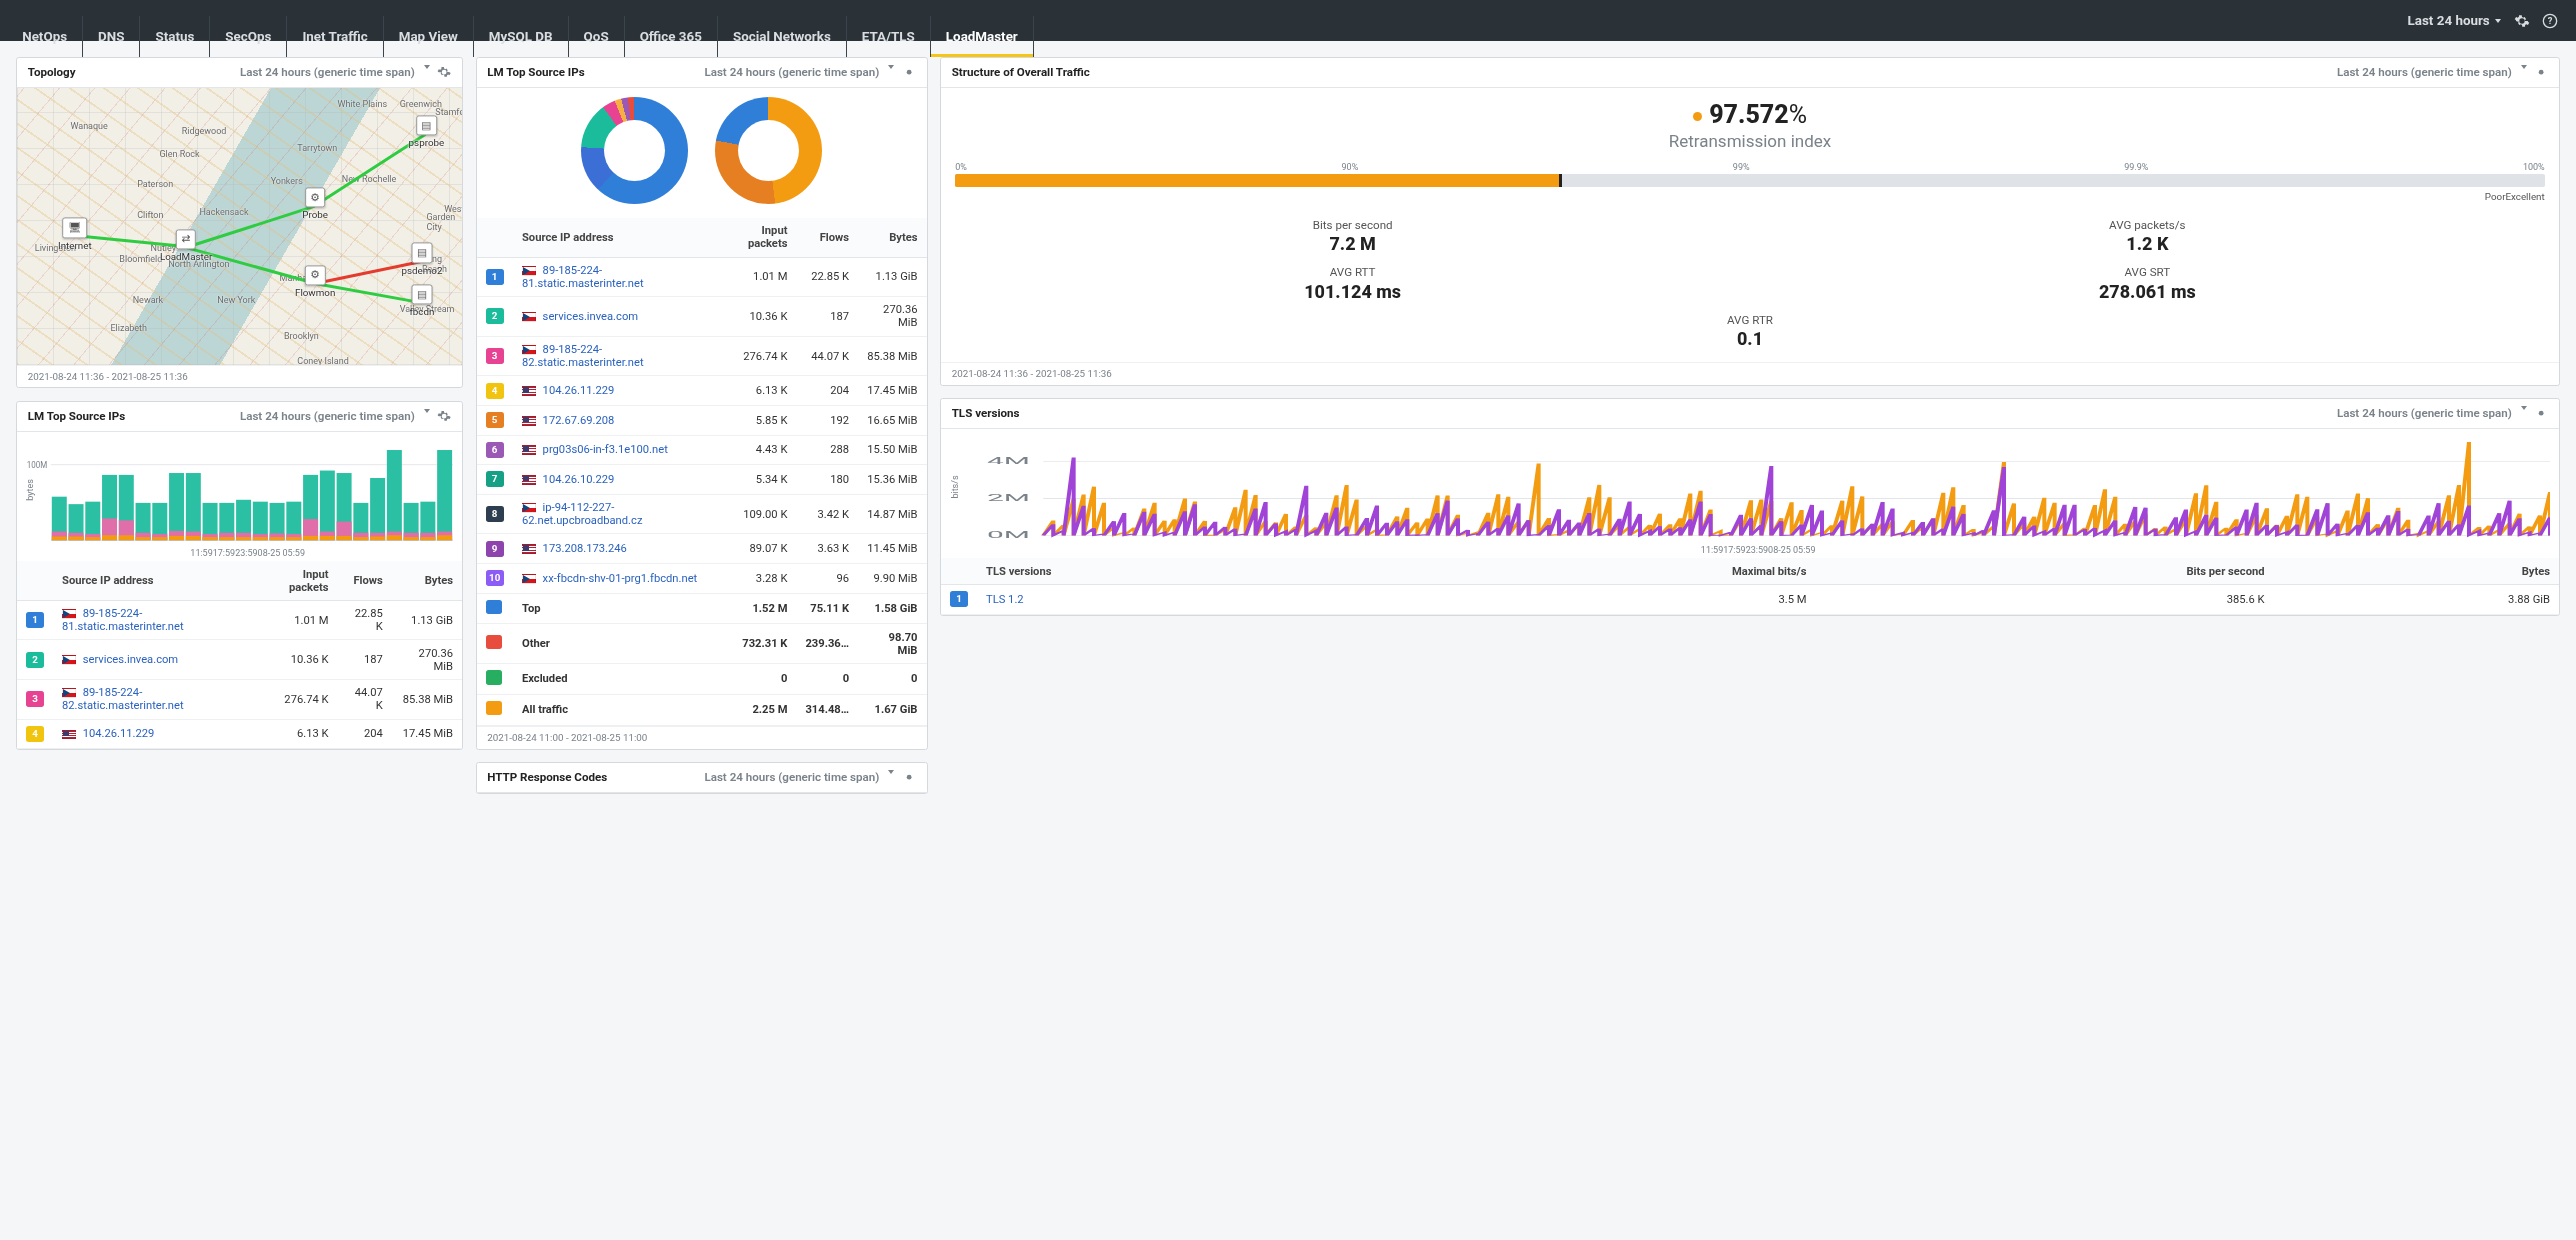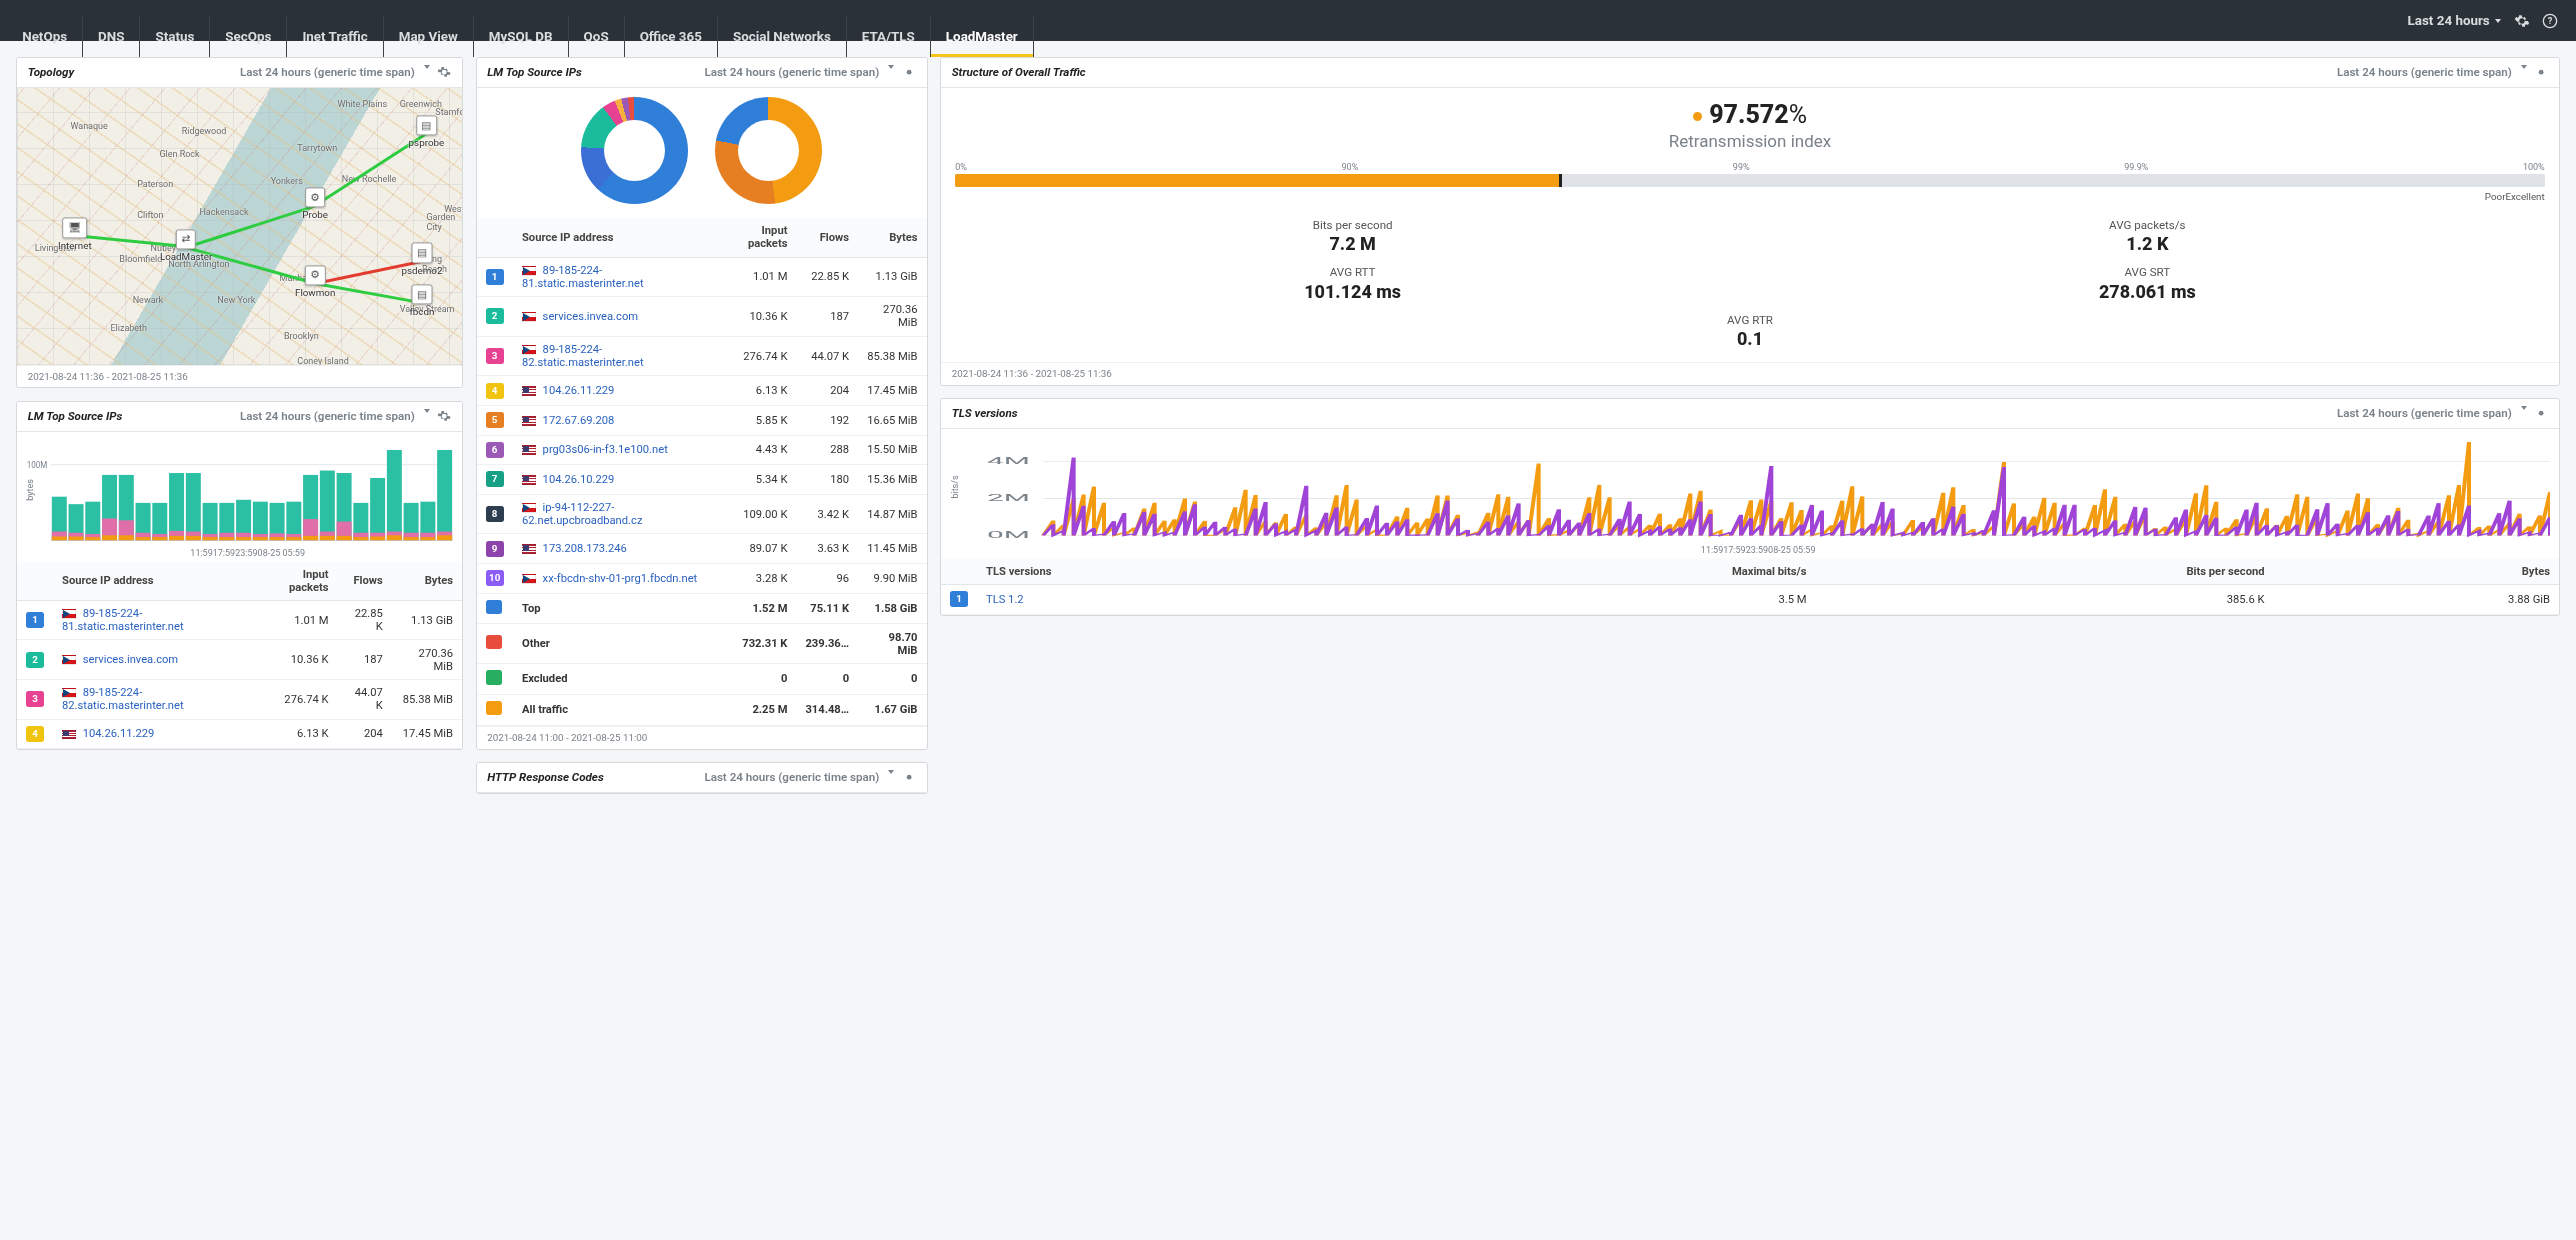--- a/index.html
+++ b/index.html
@@ -15,21 +15,21 @@
 .timerange-btn { font-weight: 700; font-size: 13.4px; display: flex; align-items: center; gap: 5.4px; cursor: pointer; }
 .nav-icon { width: 16px; height: 16px; fill: #d9dde1; cursor: pointer; }
 
 
 .dashboard { padding: 16px; display: grid; grid-template-columns: 447px 452px 1fr; gap: 12.5px; align-items: start; }
 .col { display: flex; flex-direction: column; gap: 12.5px; }
 
 
 .panel { background: #fff; border: 0.9px solid #d5d9dd; border-radius: 2.7px; overflow: hidden; }
 .panel-header { display: flex; align-items: center; justify-content: space-between; padding: 7.2px 10.7px; border-bottom: 0.9px solid #e3e6e9; }
-.panel-title { font-weight: 700; font-size: 11.6px; color: #222; font-style: italic; }
+.panel-title { font-weight: 700; font-size: 11.6px; color: #222; }
 .panel-header-right { display: flex; align-items: center; gap: 7.2px; color: #7a828a; font-size: 11.6px; font-weight: 600; }
 .panel-time { cursor: pointer; display: flex; align-items: flex-start; gap: 9px; }
 .gear-mini { width: 14.3px; height: 14.3px; fill: #7a828a; cursor: pointer; }
 .panel-foot { font-size: 9.8px; color: #7a828a; padding: 5.4px 10.7px; border-top: 0.9px solid #eef0f2; }
 
 
 .map-canvas { height: 277px; position: relative; background: #e8ecef; overflow: hidden; }
 .map-bg {
   position: absolute; inset: 0;
   background-image:

